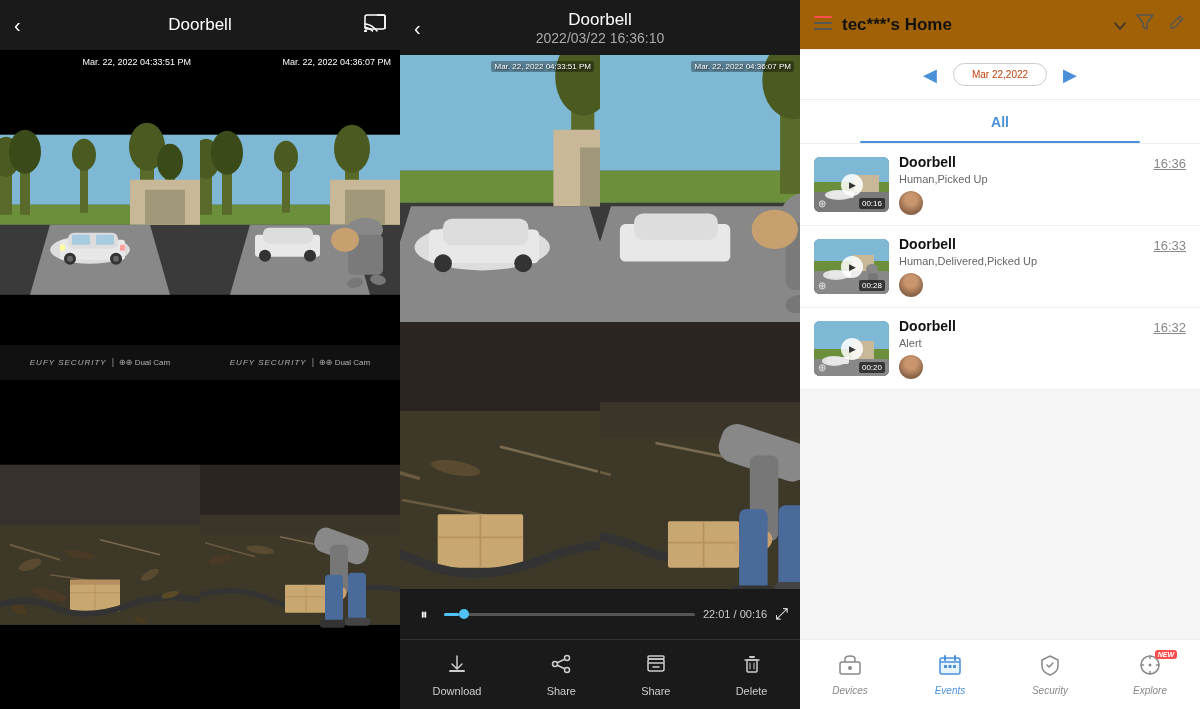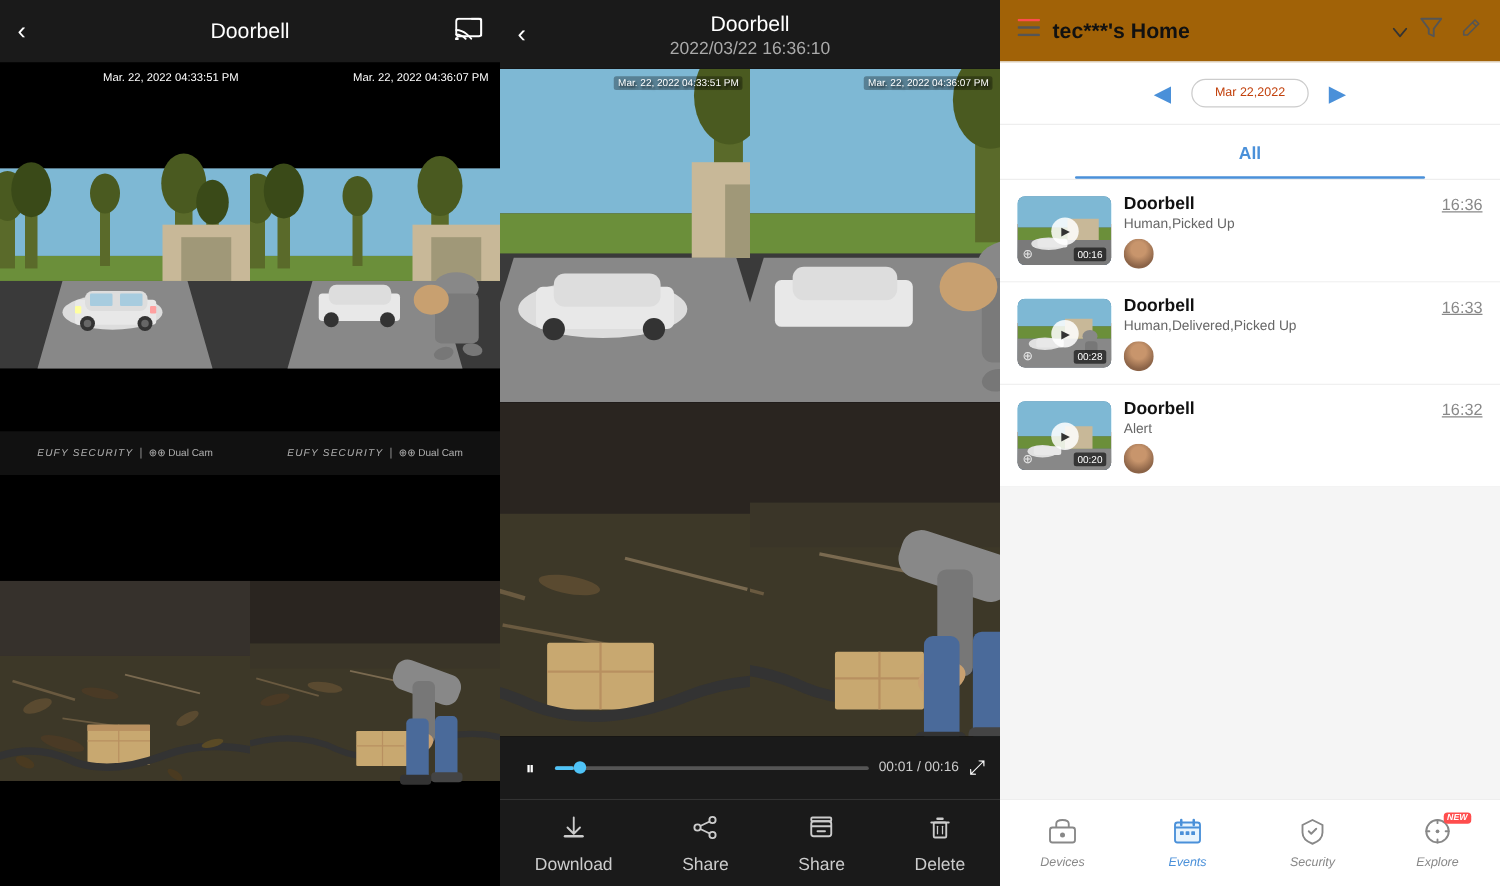--- a/index.html
+++ b/index.html
@@ -182,21 +182,21 @@
       flex-direction: column;
       align-items: center;
       gap: 4px;
       color: #ccc;
       cursor: pointer;
     }
     .toolbar-item-icon {
       font-size: 22px;
     }
     .toolbar-item-label {
-      font-size: 14px;
+      font-size: 11px;
       color: #ccc;
     }
 
     
     .right-panel {
       width: 400px;
       height: 709px;
       background: #f5f5f5;
       display: flex;
       flex-direction: column;
@@ -722,21 +722,21 @@
     </div>
   </div>
 
   <div class="video-controls">
     <div class="play-pause-btn">⏸</div>
     <div class="progress-bar-container">
       <div class="progress-bar-fill" style="width:6%;"></div>
       <div class="progress-dot" style="left:6%;"></div>
     </div>
     <div class="time-display">
-      <span>00:01</span> / <span>00:16</span>
+      <span>22:01</span> / <span>00:16</span>
     </div>
     <div class="fullscreen-btn">⤢</div>
   </div>
 
   <div class="bottom-toolbar">
     <div class="toolbar-item">
       <span class="toolbar-item-icon">
         <svg width="22" height="22" viewBox="0 0 22 22" fill="none">
           <path d="M11 3 L11 15 M6 11 L11 16 L16 11" stroke="#ccc" stroke-width="1.5" stroke-linecap="round" stroke-linejoin="round"></path>
           <rect x="3" y="17" width="16" height="2" rx="1" fill="#ccc"></rect>

